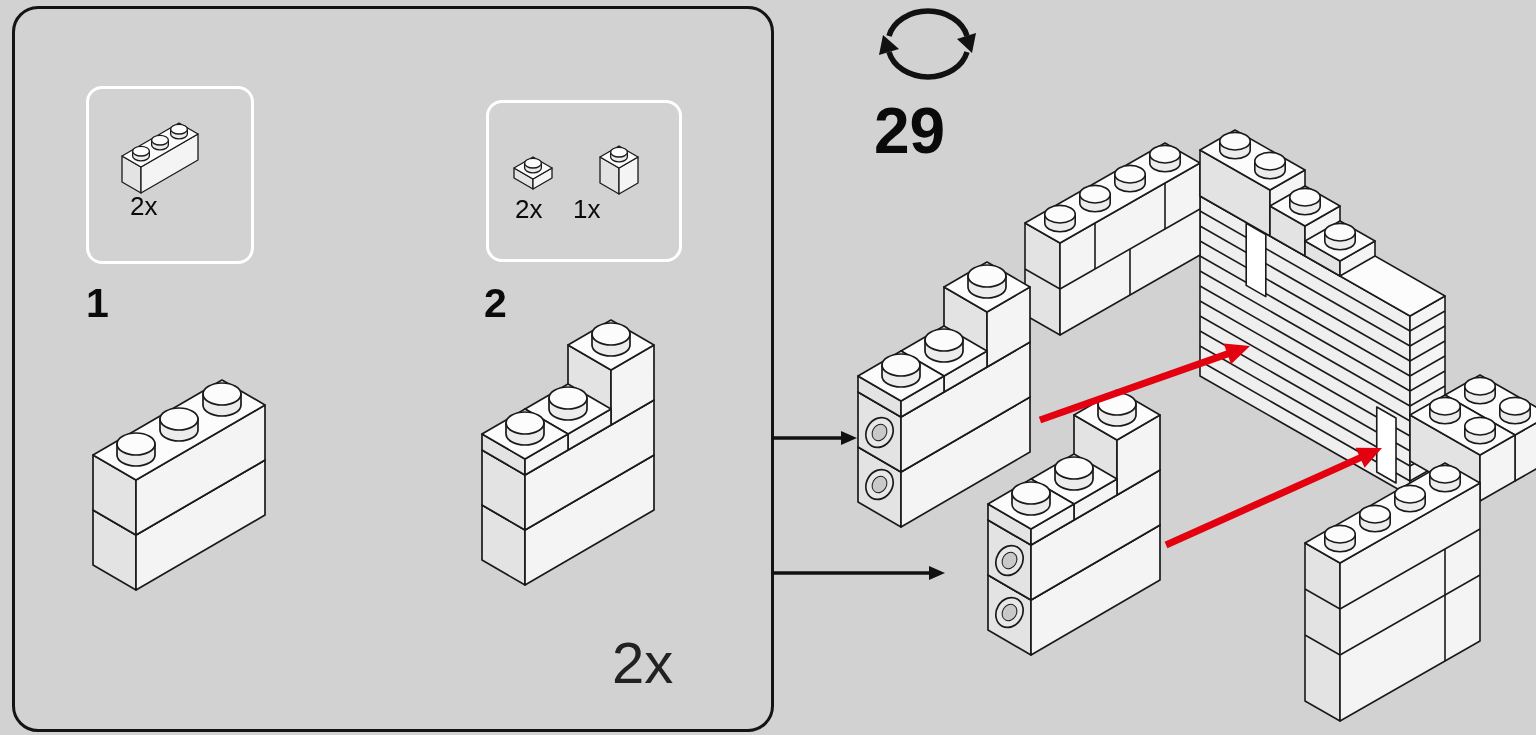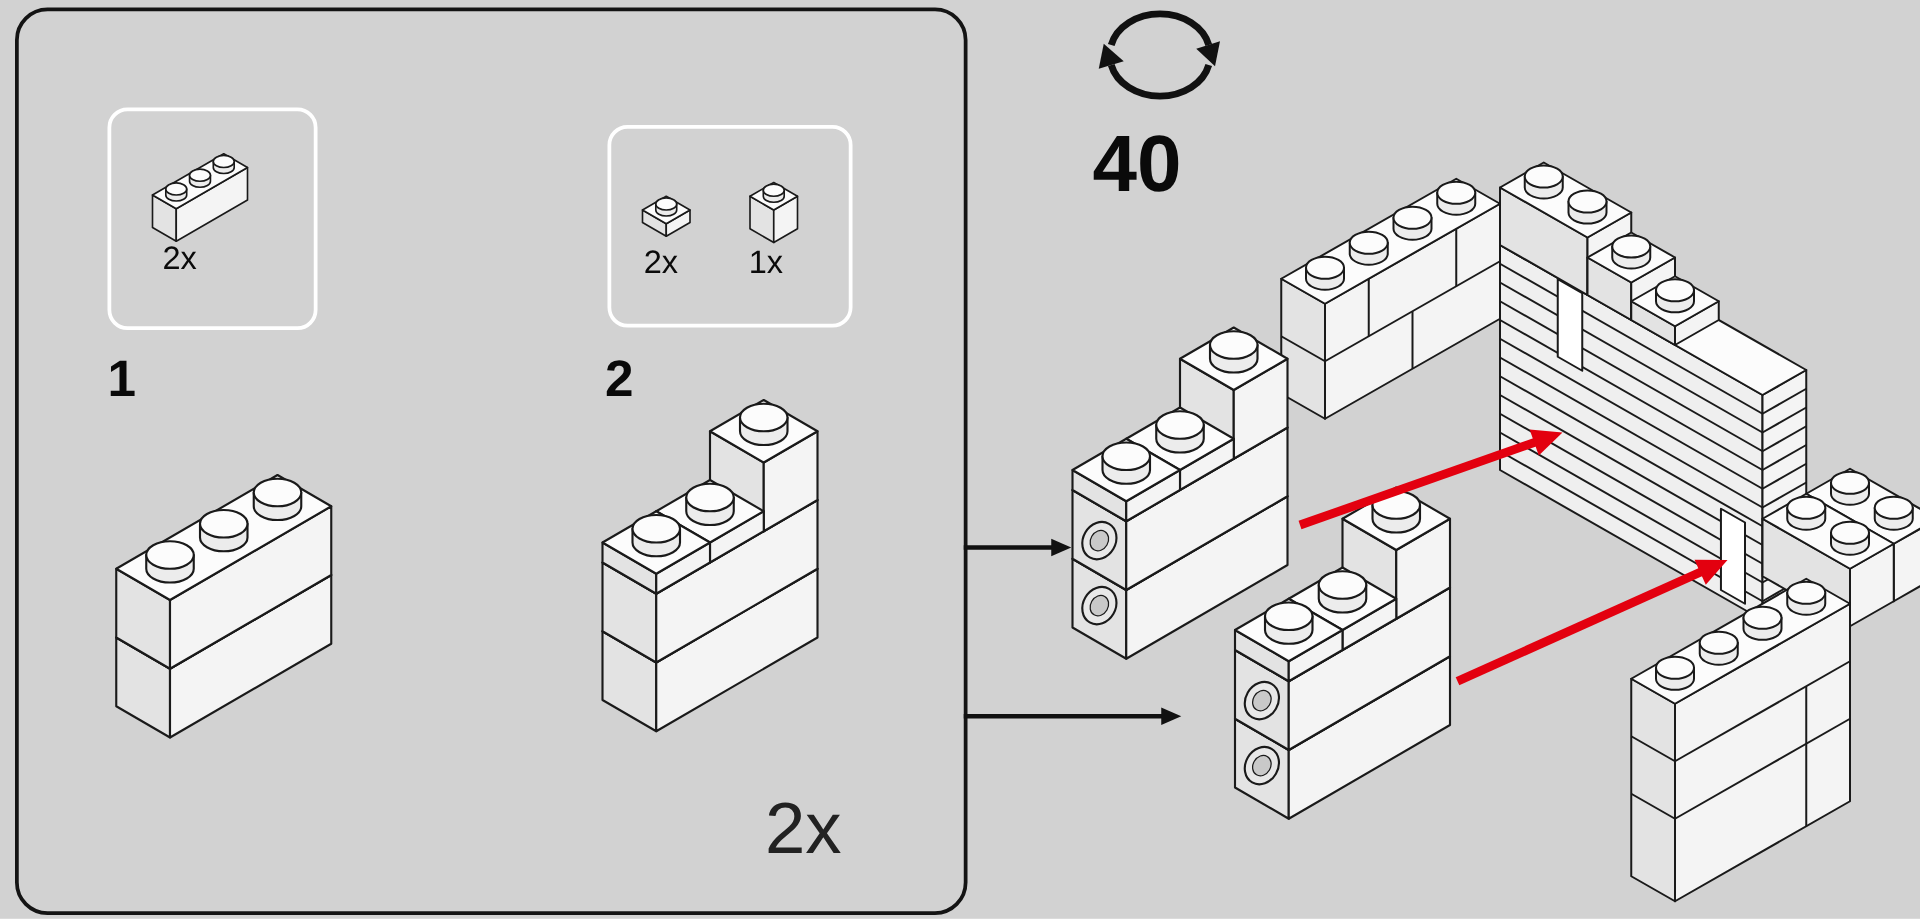--- a/index.html
+++ b/index.html
@@ -254,19 +254,19 @@
       <g>
         <path d="M 889 36 A 40 32 0 0 1 967 36" fill="none" stroke="#111111" stroke-width="5.5"></path>
         <polygon points="972,53 957,39 976,33" fill="#111111"></polygon>
         <path d="M 967 52 A 40 32 0 0 1 889 52" fill="none" stroke="#111111" stroke-width="5.5"></path>
         <polygon points="883,35 899,49 879,55" fill="#111111"></polygon>
       </g>
     </svg>
 
   <span class="lbl count" style="left:130px;top:193px;">2x</span>
   <span class="lbl count" style="left:515px;top:196px;">2x</span>
-  <span class="lbl count" style="left:599px;top:196px;">1x</span>
+  <span class="lbl count" style="left:573px;top:196px;">1x</span>
   <span class="lbl subnum" style="left:86px;top:283px;">1</span>
   <span class="lbl subnum" style="left:484px;top:283px;">2</span>
   <span class="lbl repeat" style="left:612px;top:634px;">2x</span>
-  <span class="lbl stepnum" style="left:874px;top:99px;">40</span>
+  <span class="lbl stepnum" style="left:874px;top:99px;">29</span>
 
 </div>
 
 </body></html>

